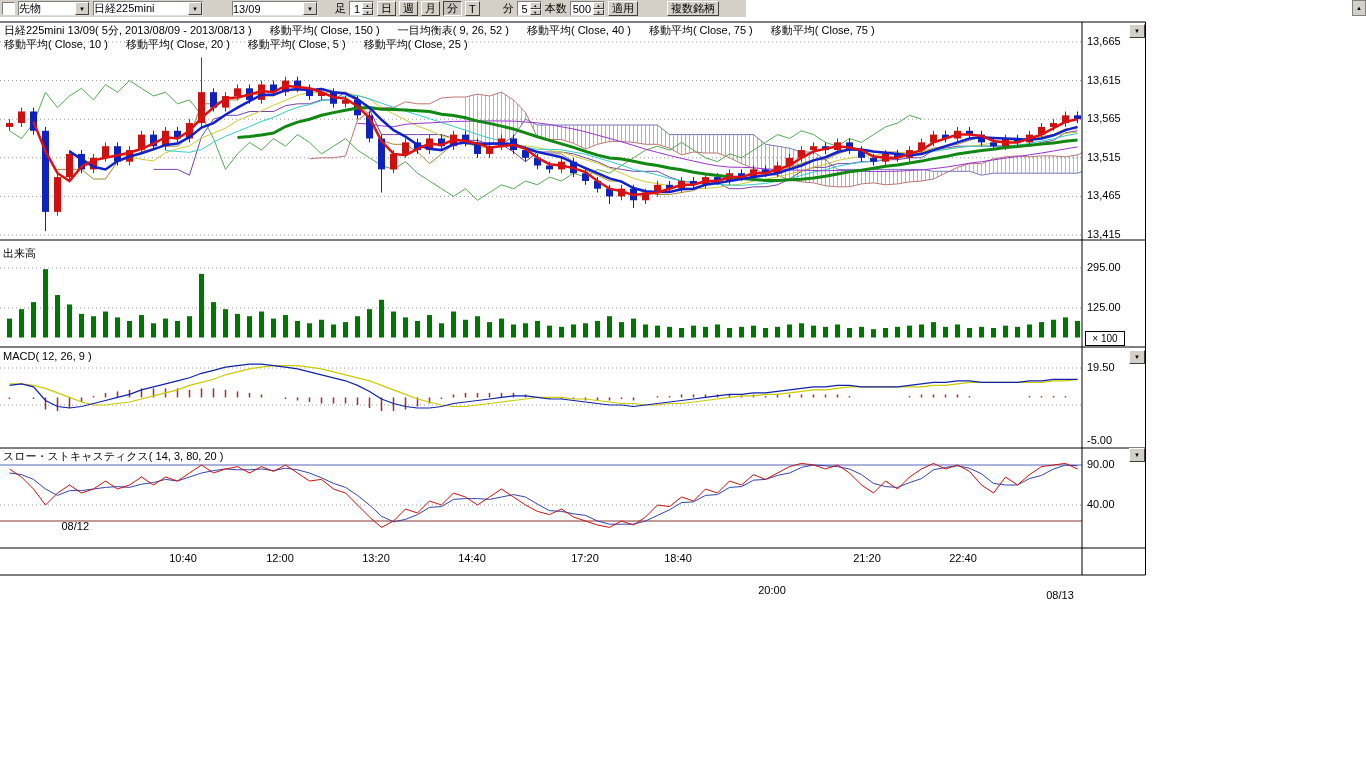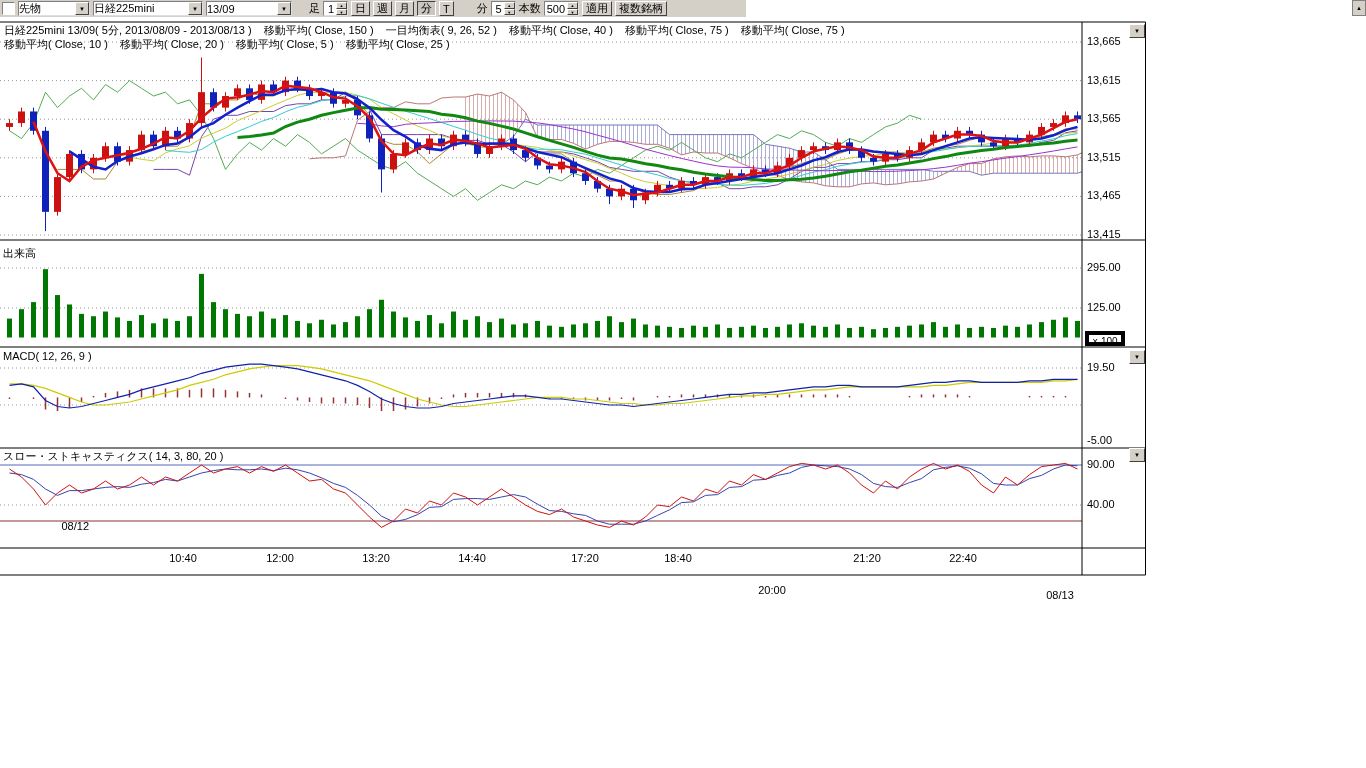--- a/index.html
+++ b/index.html
@@ -11,26 +11,26 @@
 .combo .cval{flex:1;overflow:hidden;white-space:nowrap}
 .carrow{width:14px;height:13px;background:#d4d0c8;border:1px solid;border-color:#fff #404040 #404040 #fff;font-size:6px;display:flex;align-items:center;justify-content:center;margin-left:2px;flex:0 0 auto}
 .w72{width:72px}.w110{width:110px}.w86{width:86px}
 .lbl{white-space:nowrap}
 .spin{height:15px;background:#fff;border:1px solid;border-color:#808080 #dfdfdf #dfdfdf #808080;display:flex;align-items:stretch}
 .spinval{padding:0 2px;display:flex;align-items:center;min-width:12px;justify-content:flex-end}
 .sparrows{width:11px;display:flex;flex-direction:column}
 .sparrows i{flex:1;background:#d4d0c8;border:1px solid;border-color:#fff #404040 #404040 #fff;font-style:normal;font-size:4px;line-height:5px;text-align:center;color:#000;overflow:hidden}
 .tbtn{height:15px;background:#d4d0c8;border:1px solid;border-color:#fff #404040 #404040 #fff;font-size:11px;padding:0 3px;display:flex;align-items:center;white-space:nowrap;font-family:inherit;color:#000}
 .tbtn.active{border-color:#404040 #fff #fff #404040;background:#cac6be}
-.ml14{margin-left:14px}.ml20{margin-left:20px}.ml26{}
+.ml14{margin-left:14px}.ml20{margin-left:20px}.ml26{margin-left:26px}
 .corner-scroll{position:absolute;left:1352px;top:0;width:14px;height:16px;background:#d4d0c8;border:1px solid #808080;font-size:6px;display:flex;align-items:center;justify-content:center;z-index:10}
-.legend{position:absolute;left:4px;display:flex;gap:12px;font-size:11px;white-space:nowrap;z-index:5;color:#000}
+.legend{position:absolute;left:4px;display:flex;gap:18px;font-size:11px;white-space:nowrap;z-index:5;color:#000}
 .panel-label{position:absolute;font-size:11px;z-index:5;left:3px;color:#000;white-space:nowrap}
 .axlbl{position:absolute;font-size:11px;white-space:nowrap;z-index:5;color:#000}
-.mult-box{position:absolute;left:1085px;top:331px;width:40px;height:15px;border:4px solid #000000;background:#fff;font-size:10px;text-align:center;line-height:13px;z-index:6}
+.mult-box{position:absolute;left:1085px;top:331px;width:40px;height:15px;border:1px solid #000000;background:#fff;font-size:10px;text-align:center;line-height:13px;z-index:6}
 .panel-btn{position:absolute;left:1129px;width:16px;height:14px;background:#d4d0c8;border:1px solid;border-color:#fff #404040 #404040 #fff;font-size:6px;text-align:center;line-height:12px;z-index:6}
 #chart{position:absolute;left:0;top:17px;z-index:1}
 #axis-layer{position:absolute;left:0;top:0;width:1366px;height:768px;z-index:4;pointer-events:none}
 </style>
 </head>
 <body>
 
 <div id="app">
 
   <div class="toolbar">

